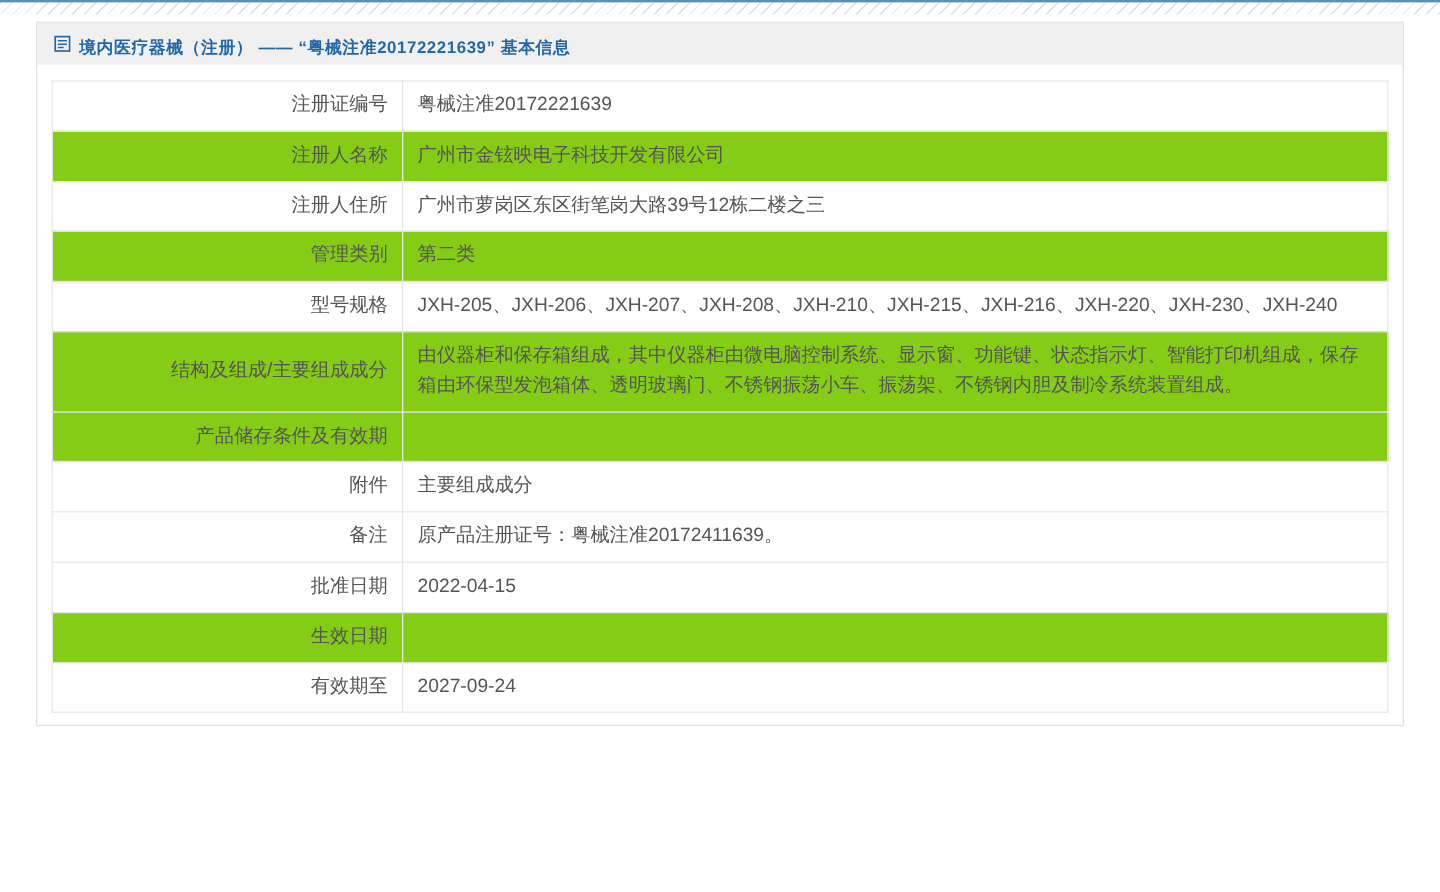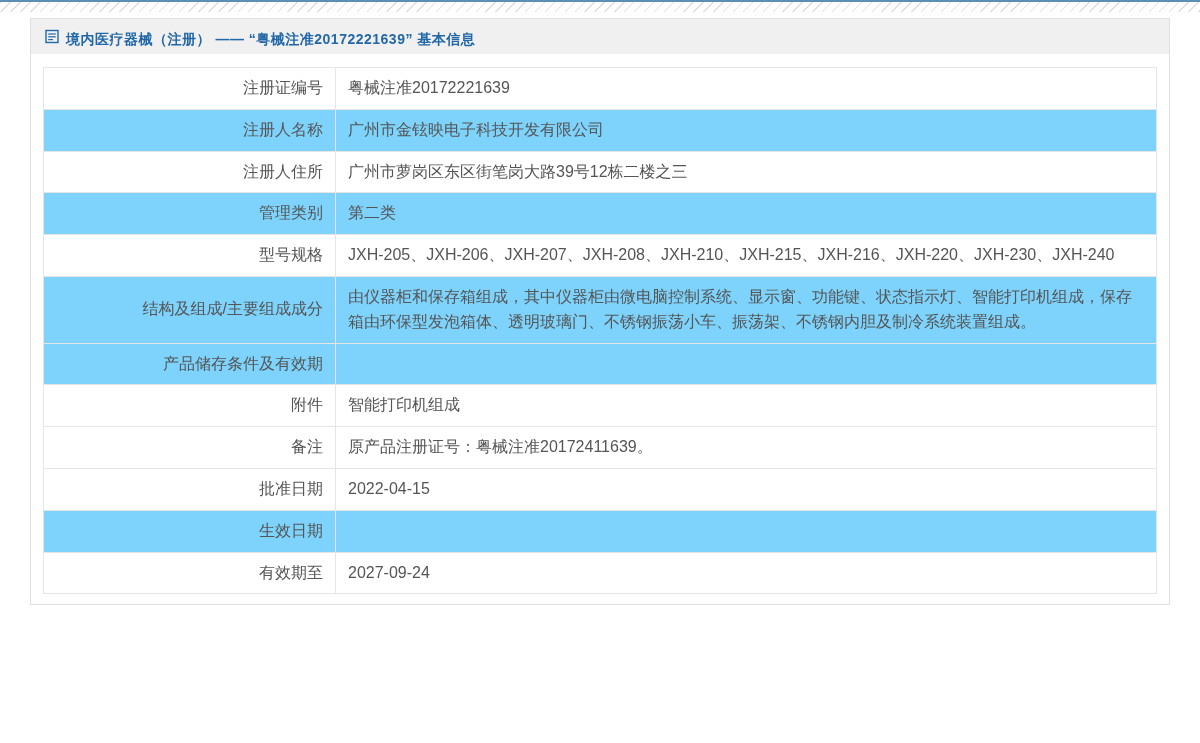--- a/index.html
+++ b/index.html
@@ -47,21 +47,21 @@
     padding: 8px 12px;
     line-height: 1.55;
     vertical-align: middle;
     word-break: break-word;
   }
   td.label-cell {
     width: 292px;
     text-align: right;
     white-space: nowrap;
   }
-  tr.alt { background: #7dd3fc; }
+  tr.alt { background: #84cc16; }
 </style>
 </head>
 <body>
 
 <div class="top-band"></div>
 
 <div class="panel">
   <div class="panel-header">
     <span class="doc-icon">
       <svg width="14" height="15" viewBox="0 0 14 15">
@@ -99,21 +99,21 @@
         <tr class="alt">
           <td class="label-cell">结构及组成/主要组成成分</td>
           <td class="value-cell">由仪器柜和保存箱组成，其中仪器柜由微电脑控制系统、显示窗、功能键、状态指示灯、智能打印机组成，保存箱由环保型发泡箱体、透明玻璃门、不锈钢振荡小车、振荡架、不锈钢内胆及制冷系统装置组成。</td>
         </tr>
         <tr class="alt">
           <td class="label-cell">产品储存条件及有效期</td>
           <td class="value-cell"></td>
         </tr>
         <tr>
           <td class="label-cell">附件</td>
-          <td class="value-cell">智能打印机组成</td>
+          <td class="value-cell">主要组成成分</td>
         </tr>
         <tr>
           <td class="label-cell">备注</td>
           <td class="value-cell">原产品注册证号：粤械注准20172411639。</td>
         </tr>
         <tr>
           <td class="label-cell">批准日期</td>
           <td class="value-cell">2022-04-15</td>
         </tr>
         <tr class="alt">

